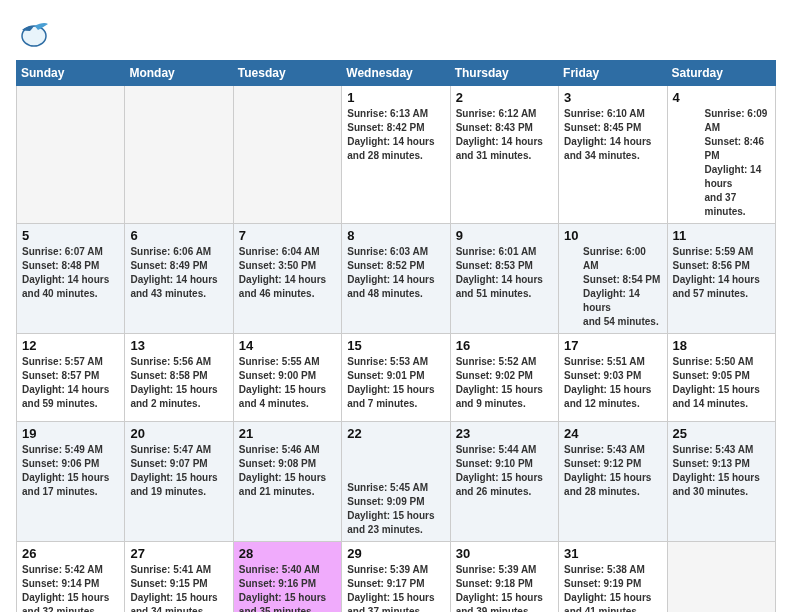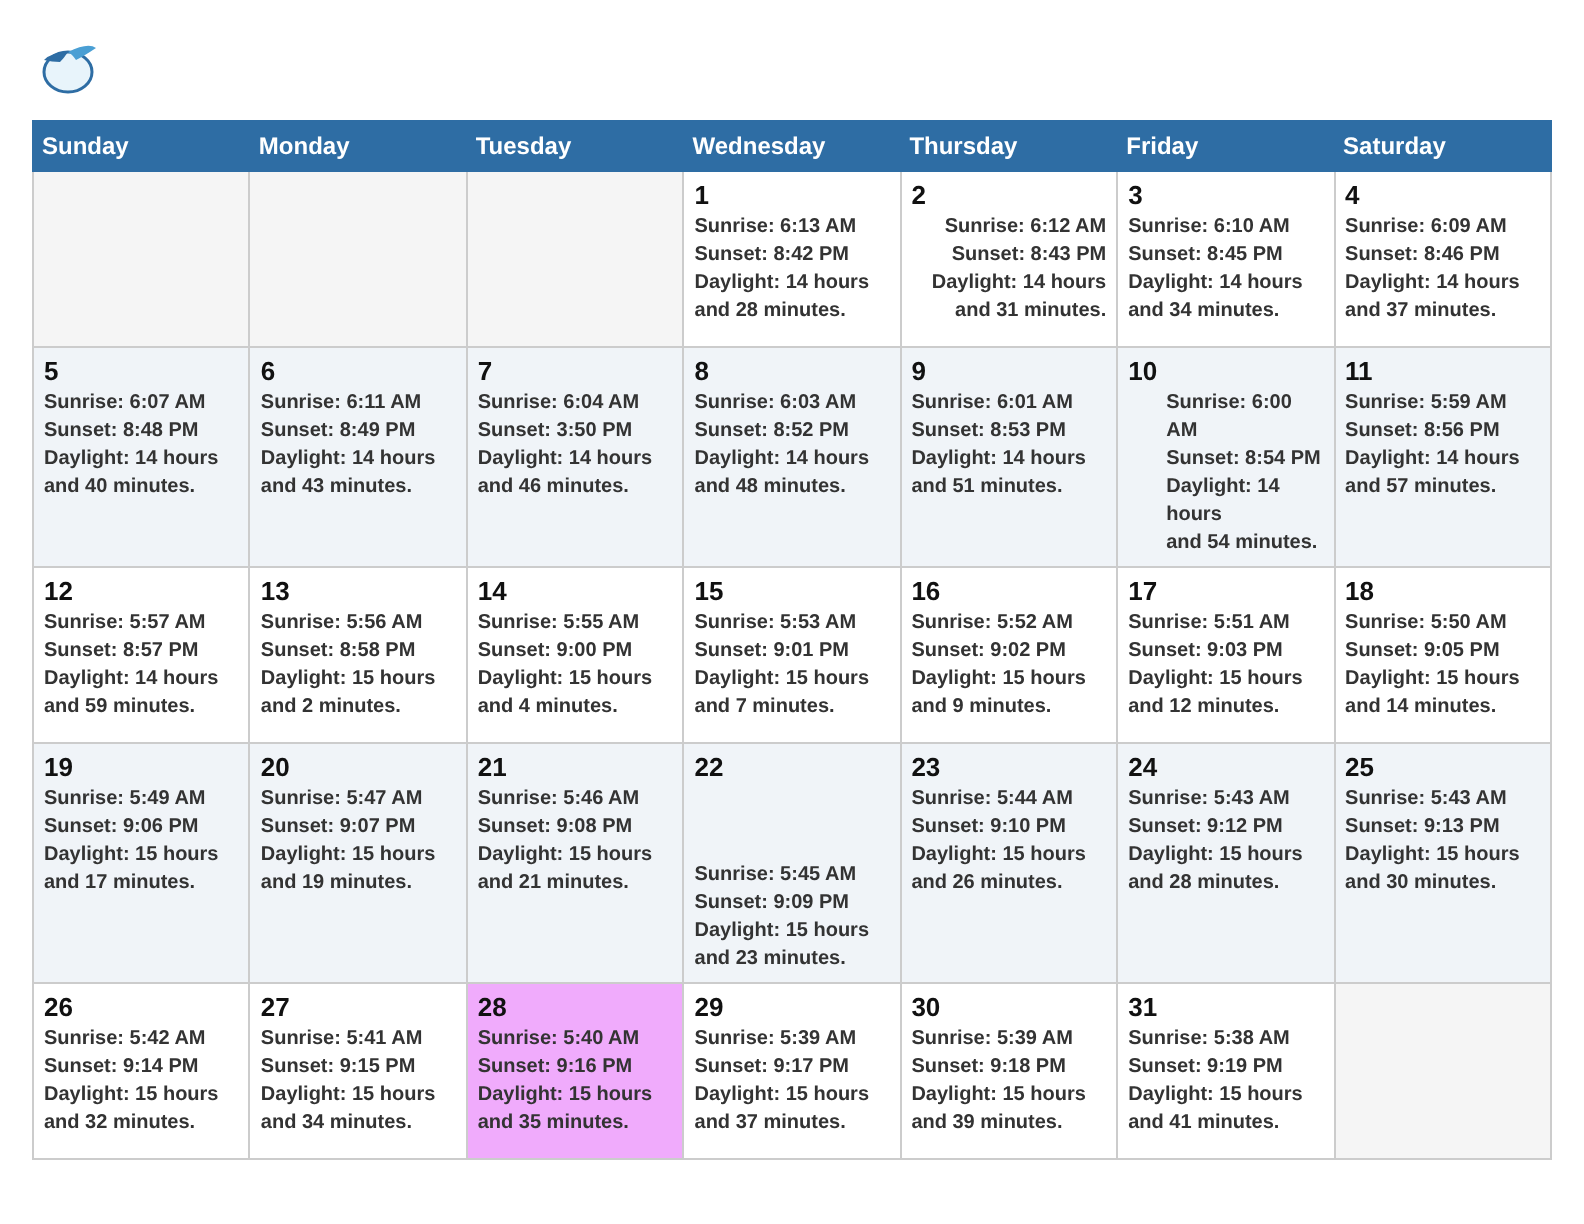--- a/index.html
+++ b/index.html
@@ -138,51 +138,51 @@
         <td class="empty"></td>
         <td style="background: rgb(255, 255, 255);">
           <div class="day-num">1</div>
           <div class="day-info" style="white-space: pre-line;">Sunrise: 6:13 AM
 Sunset: 8:42 PM
 Daylight: 14 hours
 and 28 minutes.</div>
         </td>
         <td style="background: rgb(255, 255, 255);">
           <div class="day-num">2</div>
-          <div class="day-info" style="white-space: pre-line; text-align: right;">Sunrise: 6:12 AM
+          <div class="day-info" style="white-space: pre-line;">Sunrise: 6:12 AM
 Sunset: 8:43 PM
 Daylight: 14 hours
 and 31 minutes.</div>
         </td>
         <td style="background: rgb(255, 255, 255);">
           <div class="day-num">3</div>
           <div class="day-info" style="white-space: pre-line;">Sunrise: 6:10 AM
 Sunset: 8:45 PM
 Daylight: 14 hours
 and 34 minutes.</div>
         </td>
         <td style="background: rgb(255, 255, 255);">
           <div class="day-num">4</div>
-          <div class="day-info" style="white-space: pre-line;">Sunrise: 6:09 AM
+          <div class="day-info" style="white-space: pre-line; margin-left: 32px;">Sunrise: 6:09 AM
 Sunset: 8:46 PM
 Daylight: 14 hours
 and 37 minutes.</div>
         </td>
       </tr>
       <tr>
         <td style="background: rgb(240, 244, 248);">
           <div class="day-num">5</div>
           <div class="day-info" style="white-space: pre-line;">Sunrise: 6:07 AM
 Sunset: 8:48 PM
 Daylight: 14 hours
 and 40 minutes.</div>
         </td>
         <td style="background: rgb(240, 244, 248);">
           <div class="day-num">6</div>
-          <div class="day-info" style="white-space: pre-line;">Sunrise: 6:11 AM
+          <div class="day-info" style="white-space: pre-line;">Sunrise: 6:06 AM
 Sunset: 8:49 PM
 Daylight: 14 hours
 and 43 minutes.</div>
         </td>
         <td style="background: rgb(240, 244, 248);">
           <div class="day-num">7</div>
           <div class="day-info" style="white-space: pre-line;">Sunrise: 6:04 AM
 Sunset: 3:50 PM
 Daylight: 14 hours
 and 46 minutes.</div>

